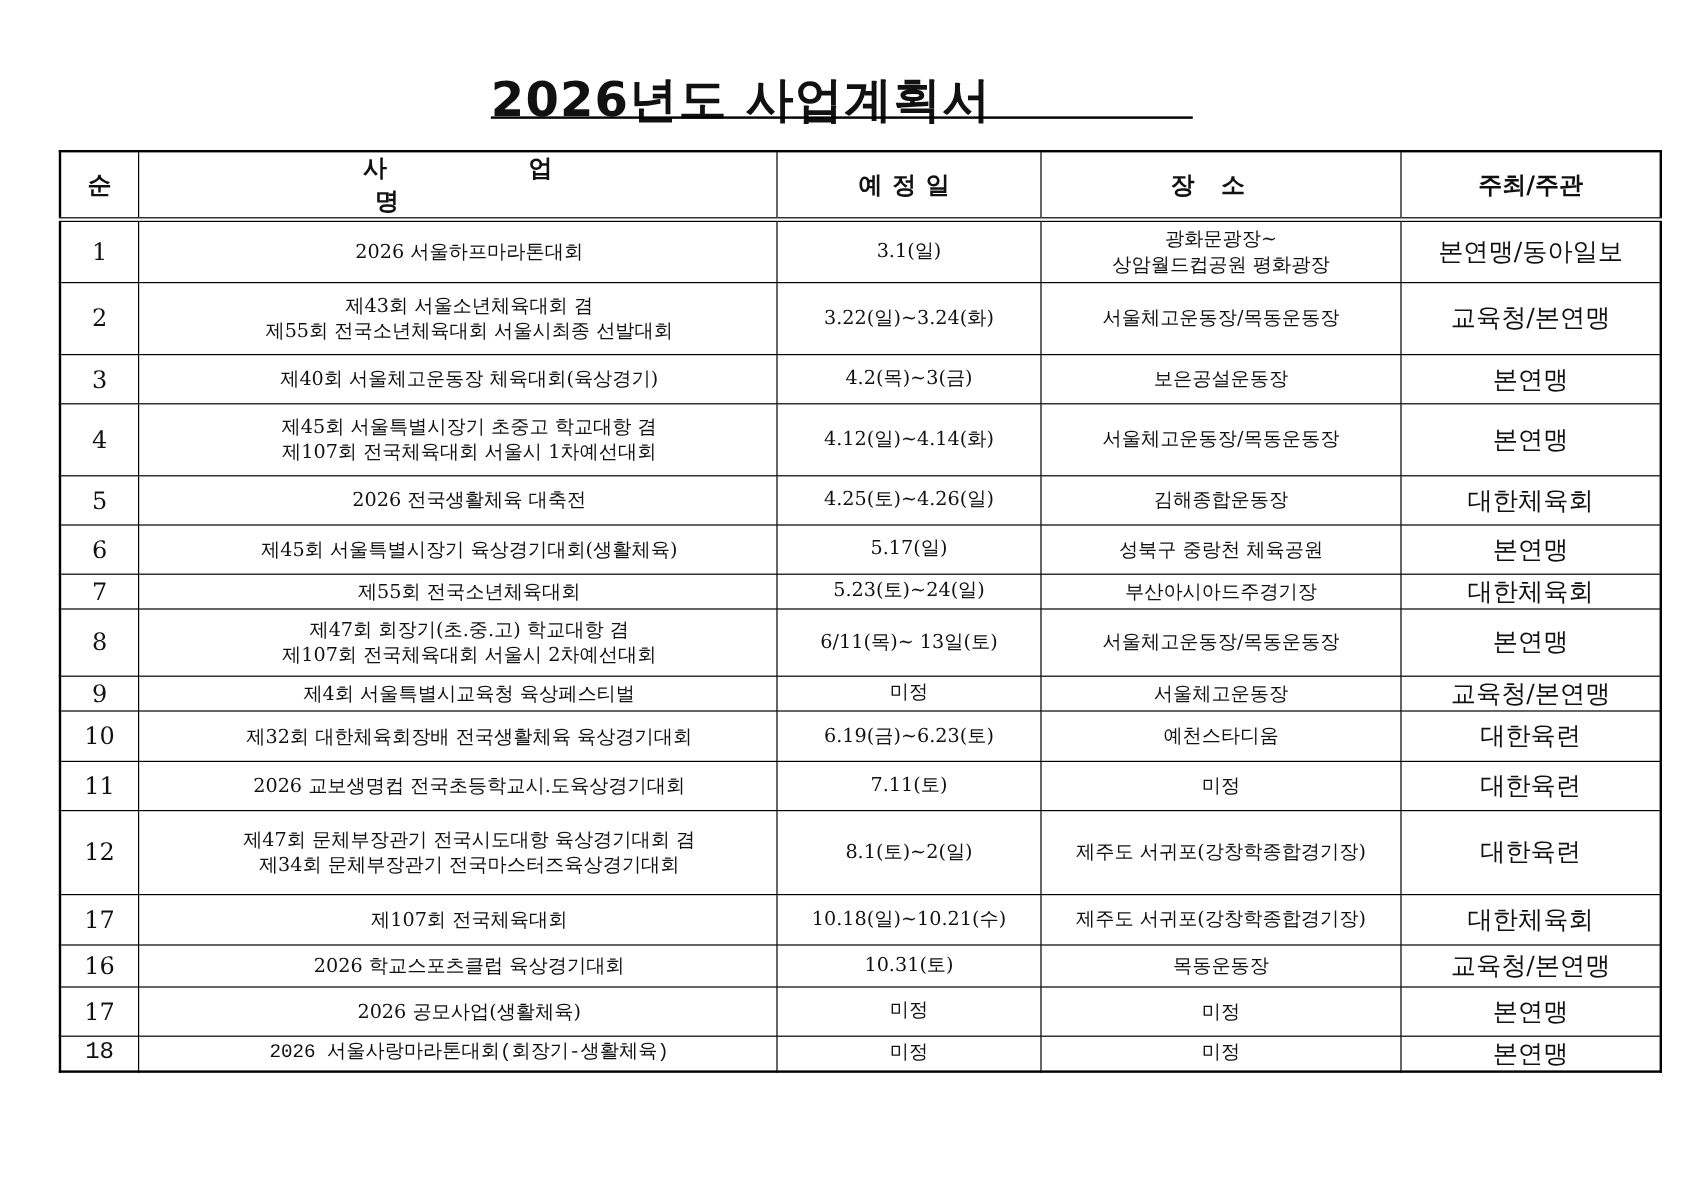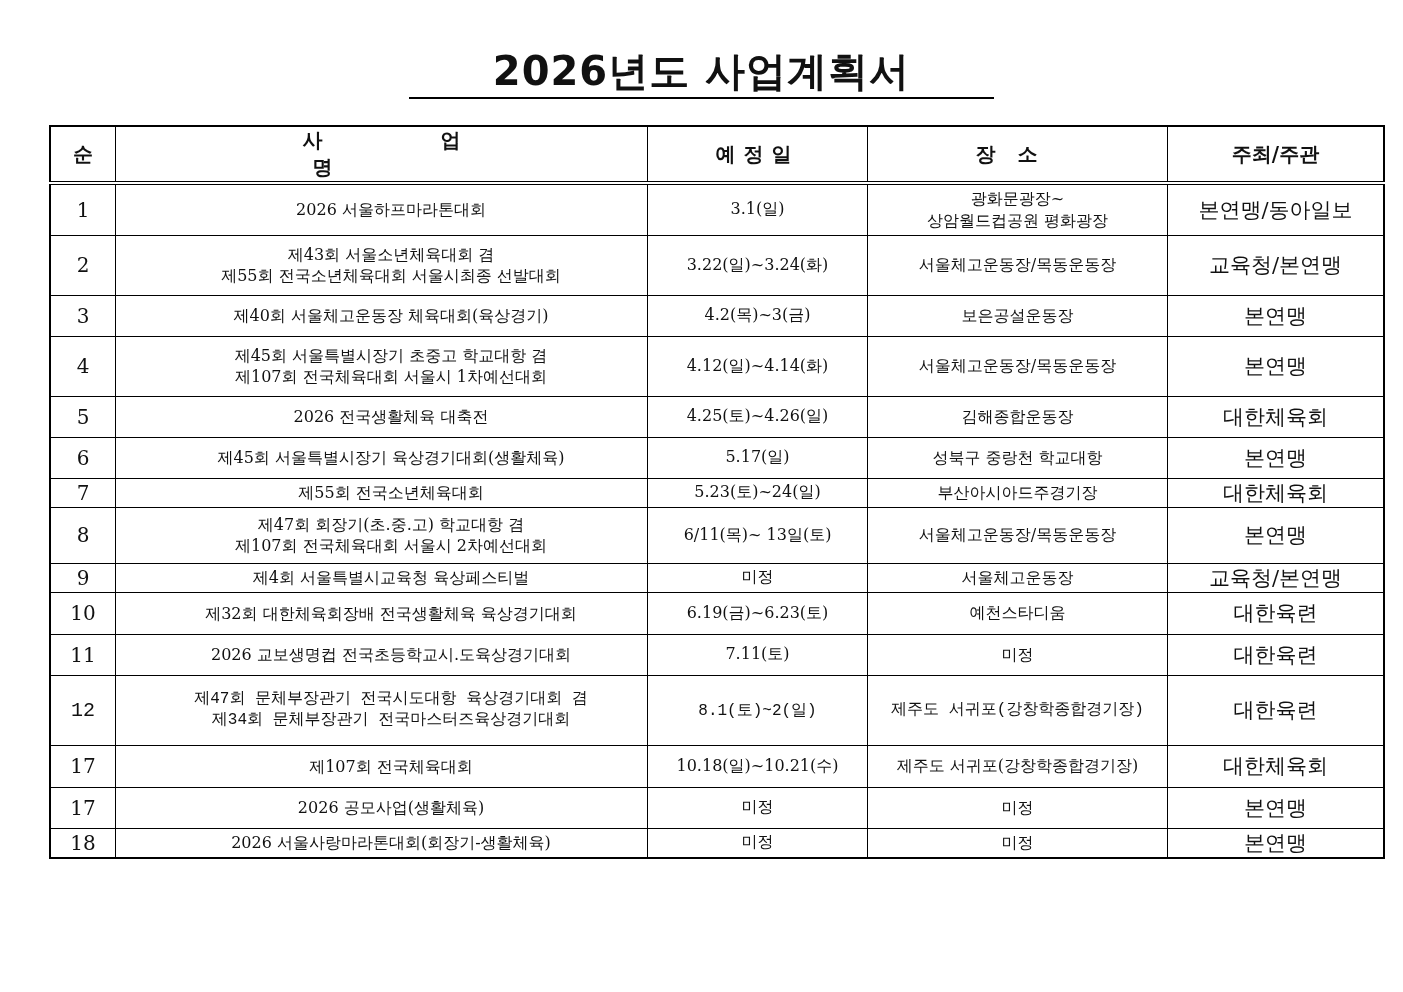--- a/index.html
+++ b/index.html
@@ -1,18 +1,18 @@
 <!DOCTYPE html>
 <html><head>
 <meta charset="utf-8">
 <style>
   html, body { margin: 0; padding: 0; background: #ffffff; }
   body { width: 1403px; height: 992px; position: relative; overflow: hidden;
          font-family: "DejaVu Serif", "Liberation Serif", serif; color: #111; }
-  .title { position: absolute; left: 409px; top: 46px; width: 585px; text-align: center;
+  .title { position: absolute; left: 409px; top: 59px; width: 585px; 
            font-family: "DejaVu Sans", "Liberation Sans", sans-serif; font-size: 40px; font-weight: bold;
            letter-spacing: 1px; line-height: 50px; }
   .title-rule { position: absolute; left: 409px; top: 97px; width: 585px; height: 0;
                 border-top: 2px solid #000; }
   table.plan { position: absolute; left: 49px; top: 125px; border-collapse: collapse;
                border: 2px solid #000; table-layout: fixed; }
   table.plan td, table.plan th { border: 1px solid #000; padding: 0; text-align: center;
                                  vertical-align: middle; overflow: hidden; }
   table.plan thead th { font-weight: bold; font-size: 20px; height: 33px;
                         border-bottom: 4px double #000; }
@@ -108,21 +108,21 @@
         </td>
         <td class="c-host">대한체육회</td>
       </tr>
       <tr style="height: 41px;">
         <td class="c-no">6</td>
         <td class="c-name">
           <span class="line">제45회 서울특별시장기 육상경기대회(생활체육)</span>
         </td>
         <td class="c-date">5.17(일)</td>
         <td class="c-place">
-          <span class="line">성북구 중랑천 학교대항</span>
+          <span class="line">성북구 중랑천 체육공원</span>
         </td>
         <td class="c-host">본연맹</td>
       </tr>
       <tr style="height: 26px;">
         <td class="c-no">7</td>
         <td class="c-name">
           <span class="line">제55회 전국소년체육대회</span>
         </td>
         <td class="c-date">5.23(토)~24(일)</td>
         <td class="c-place">
@@ -168,21 +168,21 @@
         <td class="c-no">11</td>
         <td class="c-name">
           <span class="line">2026 교보생명컵 전국초등학교시.도육상경기대회</span>
         </td>
         <td class="c-date">7.11(토)</td>
         <td class="c-place">
           <span class="line">미정</span>
         </td>
         <td class="c-host">대한육련</td>
       </tr>
-      <tr style="height: 70px; font-family: Liberation Mono, monospace;">
+      <tr style="height: 70px;">
         <td class="c-no">12</td>
         <td class="c-name">
           <span class="line">제47회 문체부장관기 전국시도대항 육상경기대회 겸</span>
           <span class="line">제34회 문체부장관기 전국마스터즈육상경기대회</span>
         </td>
         <td class="c-date">8.1(토)~2(일)</td>
         <td class="c-place">
           <span class="line">제주도 서귀포(강창학종합경기장)</span>
         </td>
         <td class="c-host">대한육련</td>
@@ -191,32 +191,43 @@
         <td class="c-no">17</td>
         <td class="c-name">
           <span class="line">제107회 전국체육대회</span>
         </td>
         <td class="c-date">10.18(일)~10.21(수)</td>
         <td class="c-place">
           <span class="line">제주도 서귀포(강창학종합경기장)</span>
         </td>
         <td class="c-host">대한체육회</td>
       </tr>
+      <tr style="height: 35px;">
+        <td class="c-no">16</td>
+        <td class="c-name">
+          <span class="line">2026 학교스포츠클럽 육상경기대회</span>
+        </td>
+        <td class="c-date">10.31(토)</td>
+        <td class="c-place">
+          <span class="line">목동운동장</span>
+        </td>
+        <td class="c-host">교육청/본연맹</td>
+      </tr>
       <tr style="height: 41px;">
         <td class="c-no">17</td>
         <td class="c-name">
           <span class="line">2026 공모사업(생활체육)</span>
         </td>
         <td class="c-date">미정</td>
         <td class="c-place">
           <span class="line">미정</span>
         </td>
         <td class="c-host">본연맹</td>
       </tr>
-      <tr style="height: 30px;">
+      <tr style="height: 30px; font-family: Liberation Mono, monospace;">
         <td class="c-no">18</td>
         <td class="c-name">
           <span class="line">2026 서울사랑마라톤대회(회장기-생활체육)</span>
         </td>
         <td class="c-date">미정</td>
         <td class="c-place">
           <span class="line">미정</span>
         </td>
         <td class="c-host">본연맹</td>
       </tr>

